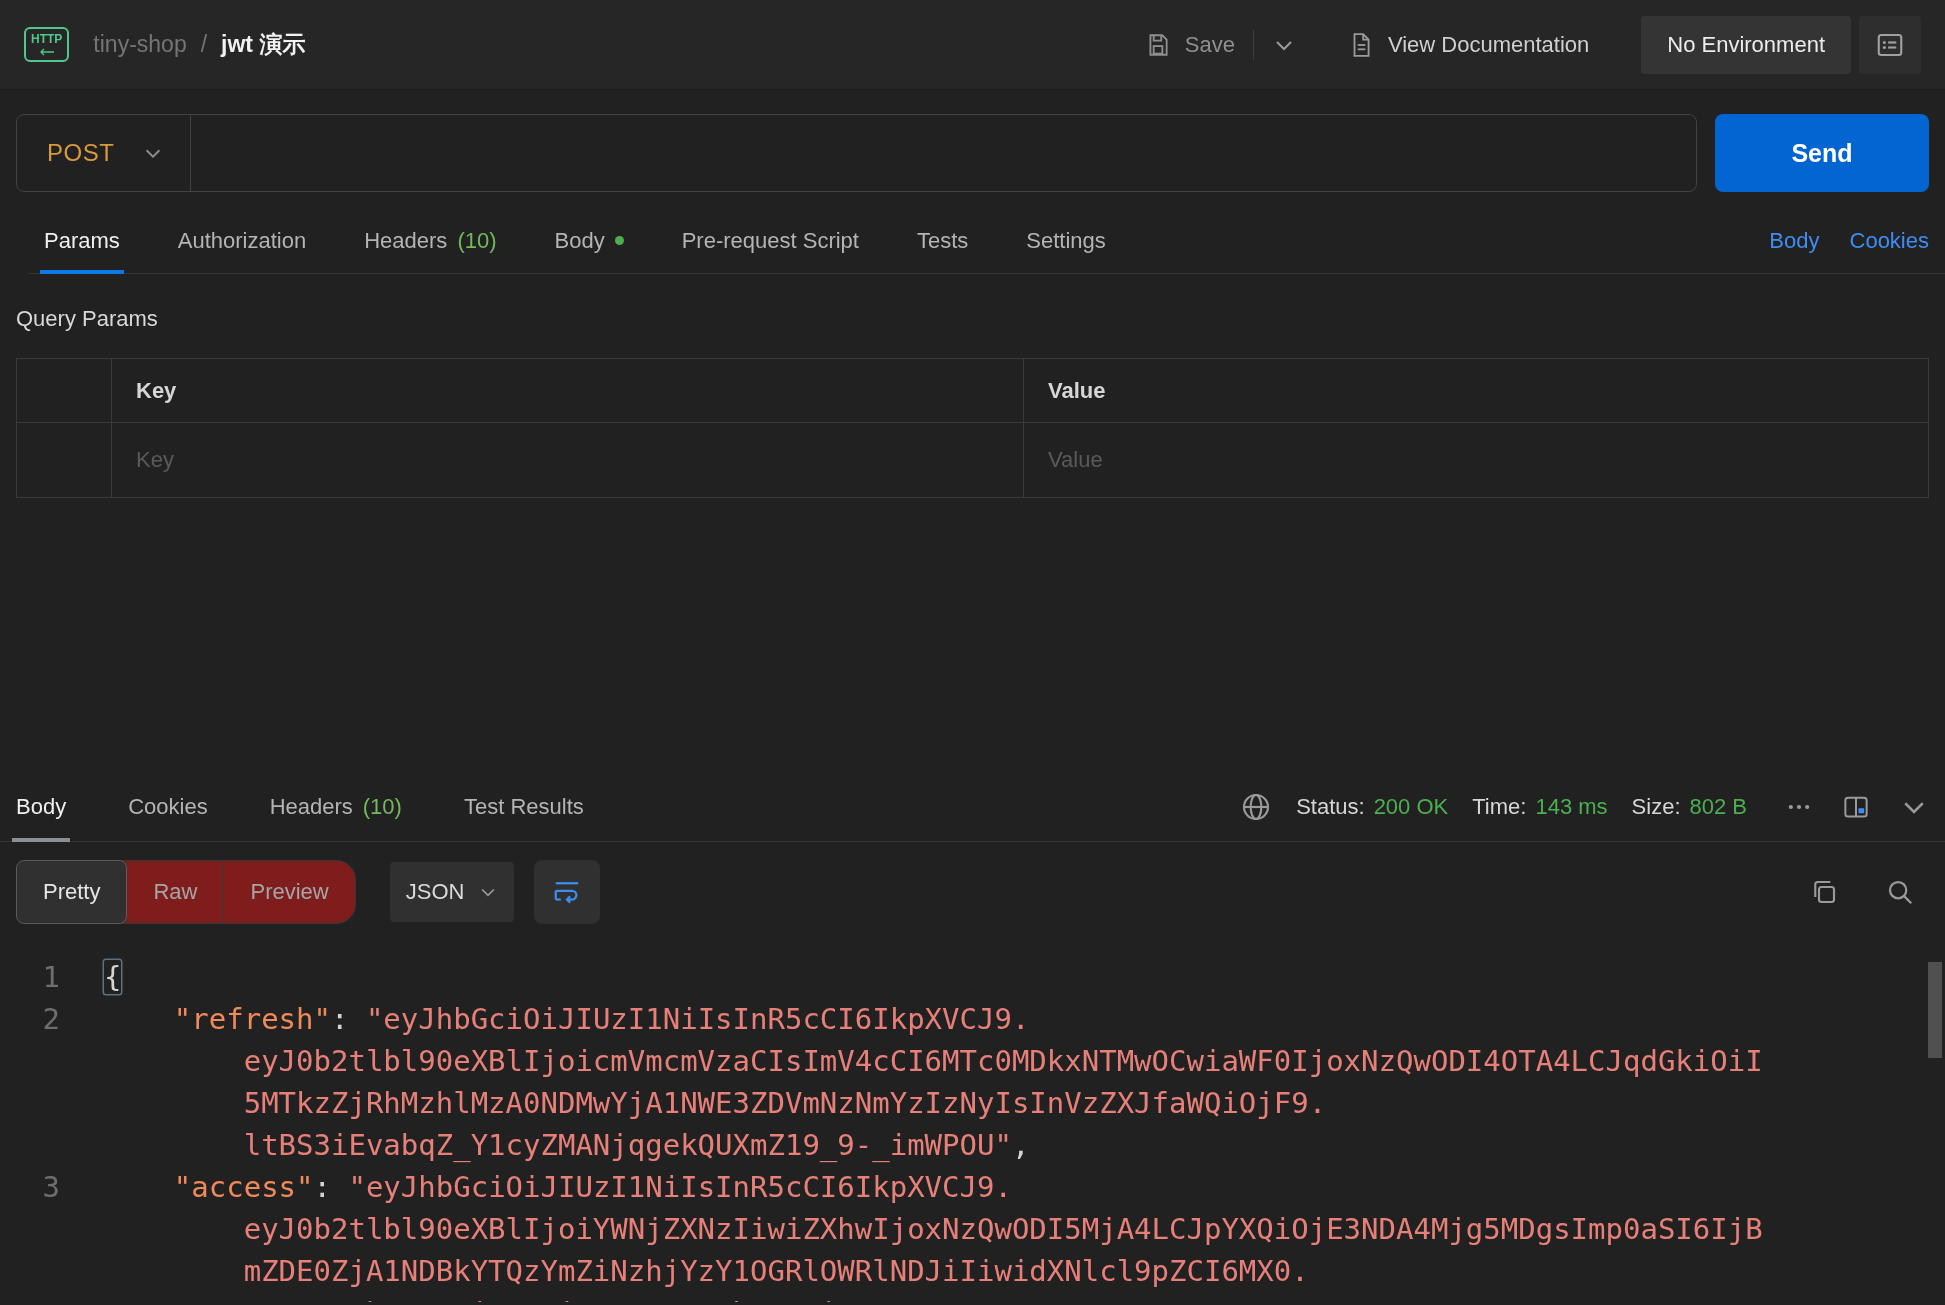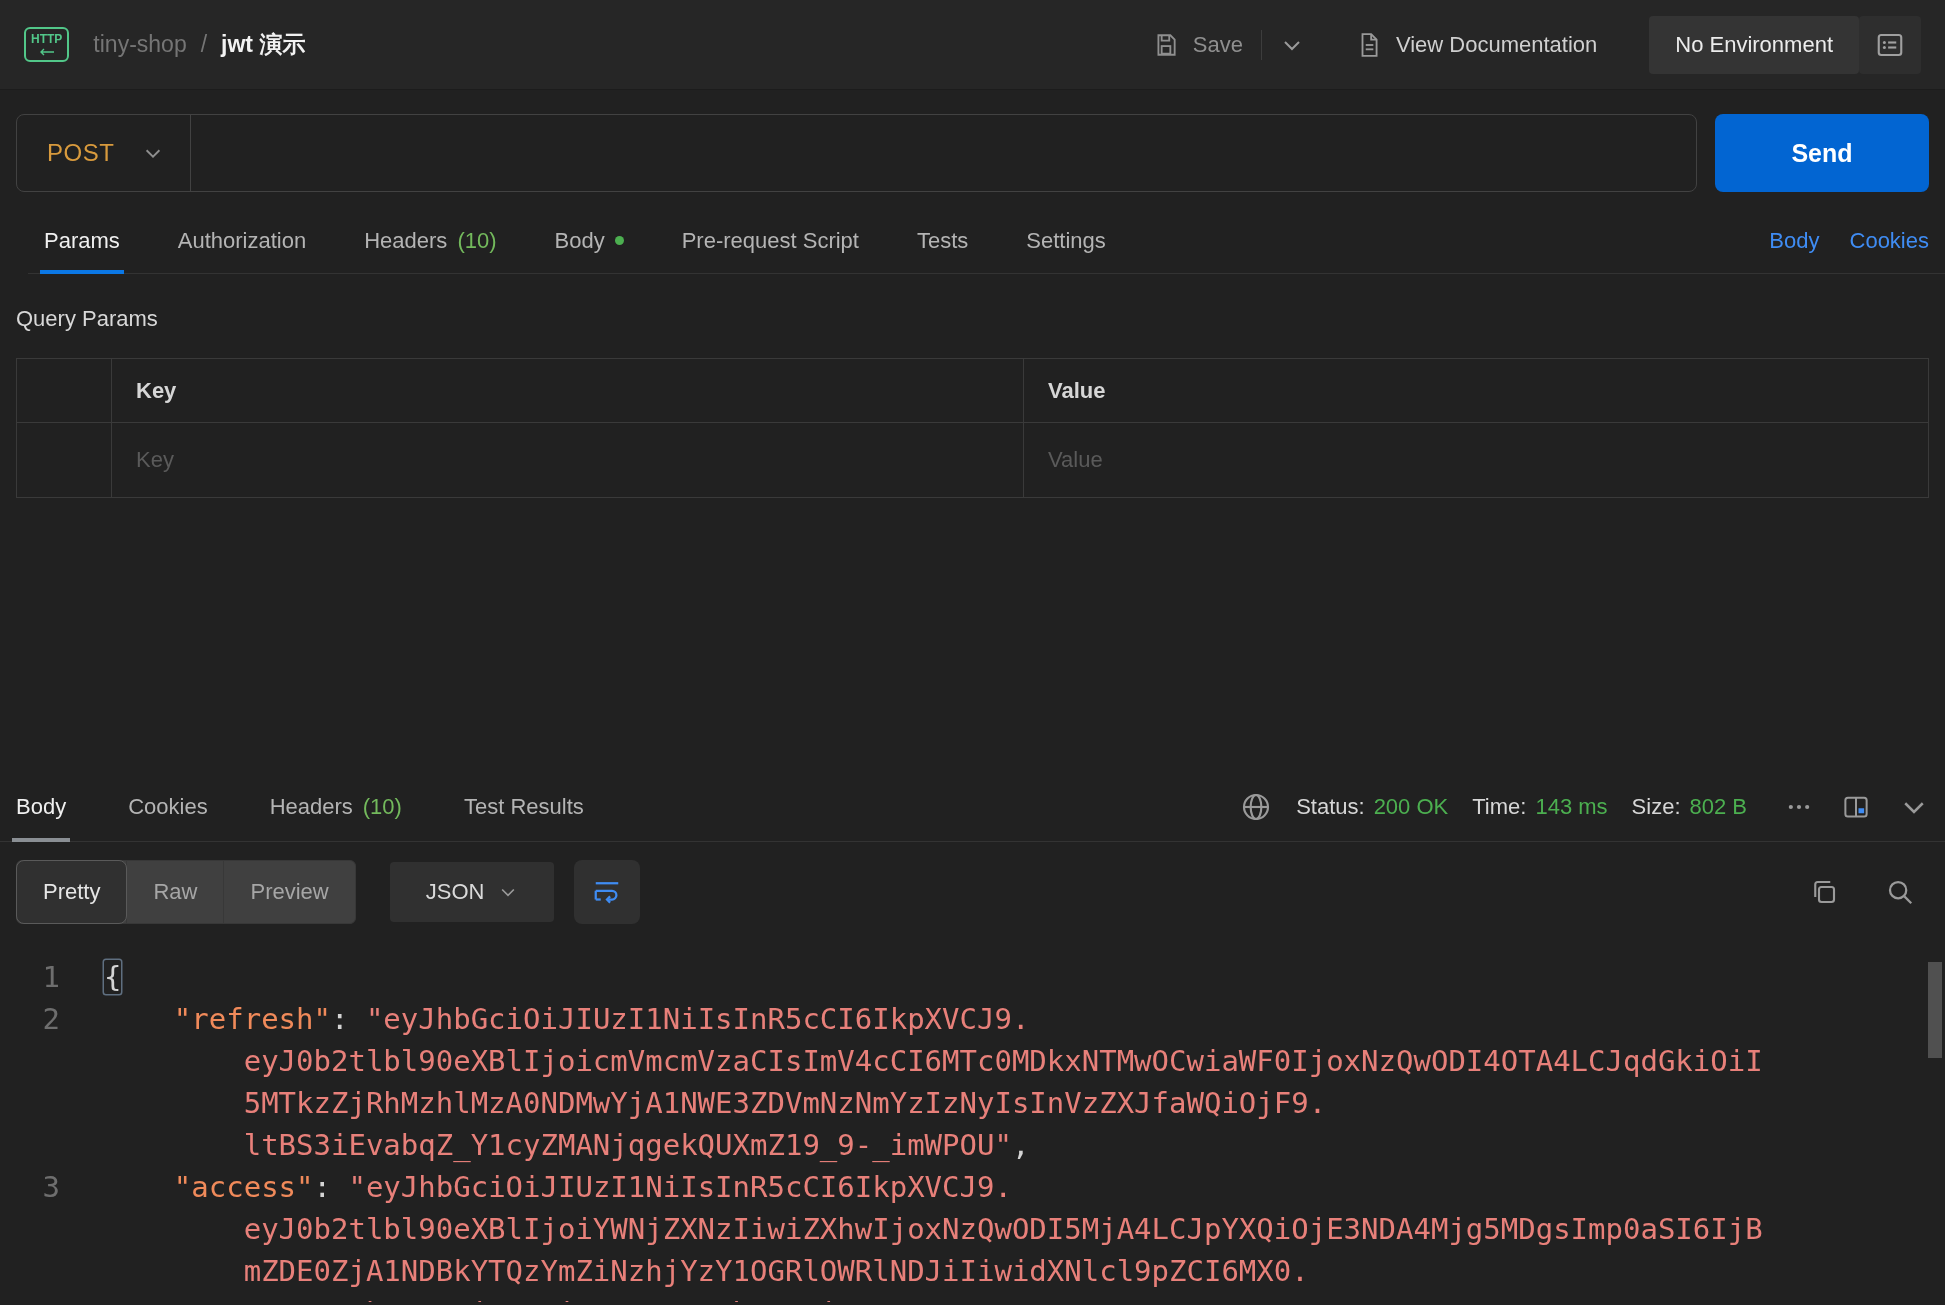--- a/index.html
+++ b/index.html
@@ -25,21 +25,21 @@
   .breadcrumb{ display:flex; align-items:center; gap:14px; font-size:23px; }
   .bc-ws{ color:#757575; }
   .bc-sep{ color:#757575; }
   .bc-req{ color:#f2f2f2; font-weight:700; }
   .hdr-right{ margin-left:auto; display:flex; align-items:center; gap:52px; }
   .save-group{ display:flex; align-items:center; gap:18px; color:#8f8f8f; }
   .save-btn{ display:flex; align-items:center; gap:14px; color:#8f8f8f; font-size:22px; }
   .hdr-divider{ width:1px; height:30px; background:#3d3d3d; }
   .docs-btn{ display:flex; align-items:center; gap:14px; color:#cfcfcf; font-size:22px; }
   .docs-btn svg{ color:#9a9a9a; }
-  .env-group{ display:flex; align-items:flex-start; gap:0; }
+  .env-group{ display:flex; align-items:flex-start; gap:8px; }
   .env-select{
     background:#343434; border-radius:4px; height:58px; padding:0 26px;
     font-size:22px; color:#ececec; display:flex; align-items:center;
   }
   .env-quick{
     background:#2e2e2e; border-radius:4px; height:58px; width:62px;
     display:flex; align-items:center; justify-content:center; color:#a0a0a0;
   }
 
   
@@ -97,28 +97,28 @@
   }
   .resp-meta{ margin-left:auto; display:flex; align-items:center; gap:24px; color:#9a9a9a; }
   .meta-pair{ display:flex; align-items:center; gap:9px; white-space:nowrap; }
   .meta-label{ color:#d6d6d6; font-size:22px; }
   .meta-value{ color:var(--success-green,#4caf50); font-size:22px; }
   .meta-icons{ display:flex; align-items:center; gap:28px; margin-left:14px; }
   .icon-btn{ display:flex; align-items:center; justify-content:center; color:#9a9a9a; }
 
   
   .resp-toolbar{ display:flex; align-items:center; margin:18px 16px 0; height:64px; gap:20px; }
-  .view-group{ display:flex; align-items:stretch; height:64px; background:#404040; border:1px solid #383838; border-radius:6px; }
+  .view-group{ display:flex; align-items:stretch; height:64px; background:#7f1d1d; border:1px solid #383838; border-radius:20px; }
   .view-btn{ padding:0 26px; font-size:22px; color:#a6a6a6; display:flex; align-items:center; position:relative; }
   .view-btn + .view-btn{ border-left:1px solid #383838; }
   .view-btn.active{
     border:1px solid #5a5a5a; border-radius:8px; background:#303030;
     color:#e6e6e6; margin:-1px; z-index:1;
   }
-  .fmt-btn{ height:60px; background:#303030; border-radius:4px; padding:0 36px; display:flex; align-items:center; gap:14px; font-size:22px; color:#d9d9d9; margin-left:14px; }
+  .fmt-btn{ height:60px; background:#303030; border-radius:4px; padding:0 16px; display:flex; align-items:center; gap:14px; font-size:22px; color:#d9d9d9; margin-left:14px; }
   .fmt-btn svg{ color:#9a9a9a; }
   .wrap-btn{ height:64px; width:66px; background:#303030; border-radius:8px; display:flex; align-items:center; justify-content:center; color:var(--accent-blue,#3f8cf3); }
   .toolbar-right{ margin-left:auto; display:flex; gap:46px; color:#9a9a9a; padding-right:14px; }
 
   
   .code-area{
     margin-top:20px; padding-top:12px; height:358px; overflow:hidden;
     font-family:"DejaVu Sans Mono","Liberation Mono",monospace;
     font-size:29px; line-height:42px; color:#d4d4d4; white-space:pre;
   }

